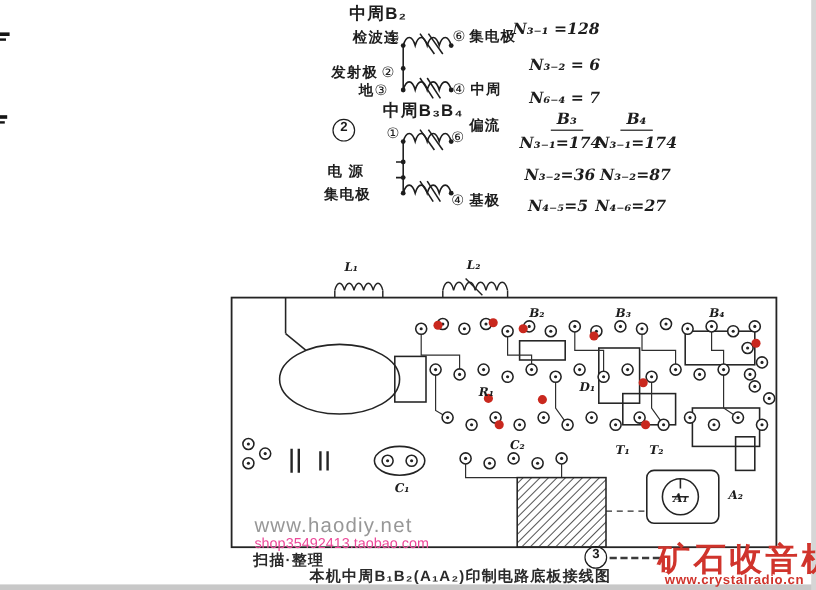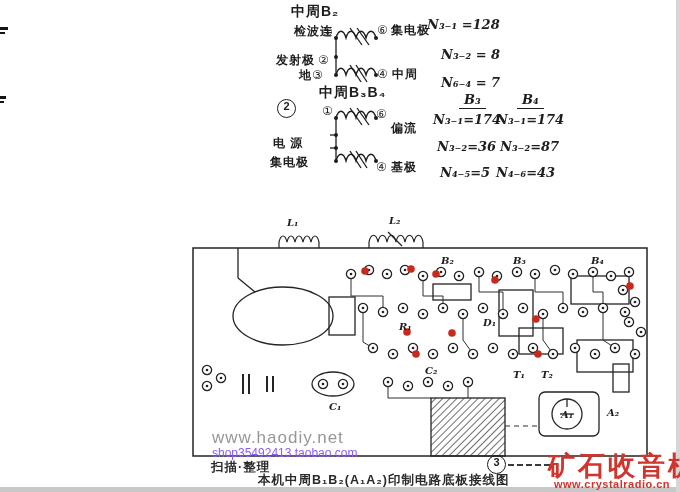--- a/index.html
+++ b/index.html
@@ -7,21 +7,21 @@
         font-family:"Liberation Sans",sans-serif;color:#1d1d1d;}
   .abs{position:absolute;white-space:nowrap;}
   .ttl{font:700 14px "Liberation Sans",sans-serif;letter-spacing:1px;}
   .lbl{font:700 12px "Liberation Sans",sans-serif;letter-spacing:1px;}
   .pin{font:400 12px "DejaVu Sans",sans-serif;}
   .hand{font:italic 700 13px "DejaVu Serif",serif;}
   .colhead{font:italic 700 13px "DejaVu Serif",serif;border-bottom:1.5px solid #1d1d1d;padding:0 5px 1px 5px;}
   .fig-circle{width:17px;height:17px;border:1.8px solid #1d1d1d;border-radius:50%;
               text-align:center;line-height:17px;font:700 11px "Liberation Sans",sans-serif;}
   .wm1{font:400 17px "Liberation Sans",sans-serif;color:#979797;letter-spacing:1px;}
-  .wm2{font:400 12px "Liberation Sans",sans-serif;color:#8b5cf6;}
+  .wm2{font:400 12px "Liberation Sans",sans-serif;color:#ec4899;}
   .cap{font:700 12.5px "Liberation Sans",sans-serif;color:#2a2a2a;letter-spacing:1px;}
   .logo-name{font:700 27px "Liberation Serif",serif;color:#d0342c;letter-spacing:3px;}
   .logo-url{font:700 11px "Liberation Sans",sans-serif;color:#d0342c;letter-spacing:.5px;}
   .mark{background:#151515;}
   .strip-bottom{left:0;top:487px;width:680px;height:5px;background:#c8c8c8;}
   .strip-right{left:676px;top:0;width:4px;height:492px;background:#d6d6d6;}
   .dashes{border-top:2px dashed #3a3a3a;height:0;}
   .svglab text{font:italic 700 10px "DejaVu Serif",serif;}
 </style>
 </head>
@@ -42,21 +42,21 @@
     <span class="abs pin" style="left:322px;top:25px">①</span>
     <span class="abs pin" style="left:377px;top:23px">⑥</span>
     <span class="abs lbl" style="left:391px;top:22px">集电极</span>
     <span class="abs lbl" style="left:276px;top:52px">发射极</span>
     <span class="abs pin" style="left:318px;top:53px">②</span>
     <span class="abs lbl" style="left:299px;top:67px">地</span>
     <span class="abs pin" style="left:312px;top:68px">③</span>
     <span class="abs pin" style="left:377px;top:67px">④</span>
     <span class="abs lbl" style="left:392px;top:66px">中周</span>
     <span class="abs hand" style="left:427px;top:17px">N₃₋₁ =128</span>
-    <span class="abs hand" style="left:441px;top:47px">N₃₋₂ = 8</span>
+    <span class="abs hand" style="left:441px;top:47px">N₃₋₂ = 6</span>
     <span class="abs hand" style="left:441px;top:75px">N₆₋₄ = 7</span>
     <svg class="abs" style="left:330px;top:27px" width="52" height="56" viewBox="0 0 52 56">
       <g stroke="#1d1d1d" stroke-width="1.3" fill="none">
         <path d="M6,11 C8.5,2 13.5,2 16,11 C18.5,2 23.5,2 26,11 C28.5,2 33.5,2 36,11 C38.5,2 43.5,2 46,11"></path>
         <path d="M6,48 C8.5,39 13.5,39 16,48 C18.5,39 23.5,39 26,48 C28.5,39 33.5,39 36,48 C38.5,39 43.5,39 46,48"></path>
         <line x1="6" y1="11" x2="6" y2="48"></line>
         <line x1="20" y1="1" x2="32" y2="18"></line>
         <line x1="27" y1="1" x2="39" y2="18"></line>
         <line x1="20" y1="38" x2="31" y2="55"></line>
         <line x1="26" y1="38" x2="37" y2="55"></line>
@@ -69,33 +69,33 @@
         <circle cx="46" cy="48" r="2"></circle>
       </g>
     </svg>
   </div>
 
   <div>
     <span class="abs ttl" style="left:319px;top:84px">中周B₃B₄</span>
     <span class="abs fig-circle" style="left:277px;top:99px">2</span>
     <span class="abs pin" style="left:322px;top:104px">①</span>
     <span class="abs pin" style="left:376px;top:107px">⑥</span>
-    <span class="abs lbl" style="left:391px;top:120px">偏流</span>
+    <span class="abs lbl" style="left:391px;top:96px">偏流</span>
     <span class="abs lbl" style="left:273px;top:135px">电 源</span>
     <span class="abs lbl" style="left:270px;top:154px">集电极</span>
     <span class="abs pin" style="left:376px;top:160px">④</span>
     <span class="abs lbl" style="left:391px;top:159px">基极</span>
     <span class="abs colhead" style="left:459px;top:92px">B₃</span>
     <span class="abs colhead" style="left:517px;top:92px">B₄</span>
     <span class="abs hand" style="left:433px;top:112px">N₃₋₁=174</span>
     <span class="abs hand" style="left:496px;top:112px">N₃₋₁=174</span>
     <span class="abs hand" style="left:437px;top:139px">N₃₋₂=36</span>
     <span class="abs hand" style="left:500px;top:139px">N₃₋₂=87</span>
     <span class="abs hand" style="left:440px;top:165px">N₄₋₅=5</span>
-    <span class="abs hand" style="left:496px;top:165px">N₄₋₆=43</span>
+    <span class="abs hand" style="left:496px;top:165px">N₄₋₆=27</span>
     <svg class="abs" style="left:330px;top:107px" width="52" height="62" viewBox="0 0 52 62">
       <g stroke="#1d1d1d" stroke-width="1.3" fill="none">
         <path d="M6,11 C8.5,2 13.5,2 16,11 C18.5,2 23.5,2 26,11 C28.5,2 33.5,2 36,11 C38.5,2 43.5,2 46,11"></path>
         <path d="M6,54 C8.5,45 13.5,45 16,54 C18.5,45 23.5,45 26,54 C28.5,45 33.5,45 36,54 C38.5,45 43.5,45 46,54"></path>
         <line x1="6" y1="11" x2="6" y2="54"></line>
         <line x1="6" y1="28" x2="0" y2="28"></line>
         <line x1="6" y1="41" x2="0" y2="41"></line>
         <line x1="20" y1="1" x2="32" y2="18"></line>
         <line x1="27" y1="1" x2="39" y2="18"></line>
         <line x1="20" y1="44" x2="31" y2="61"></line>

